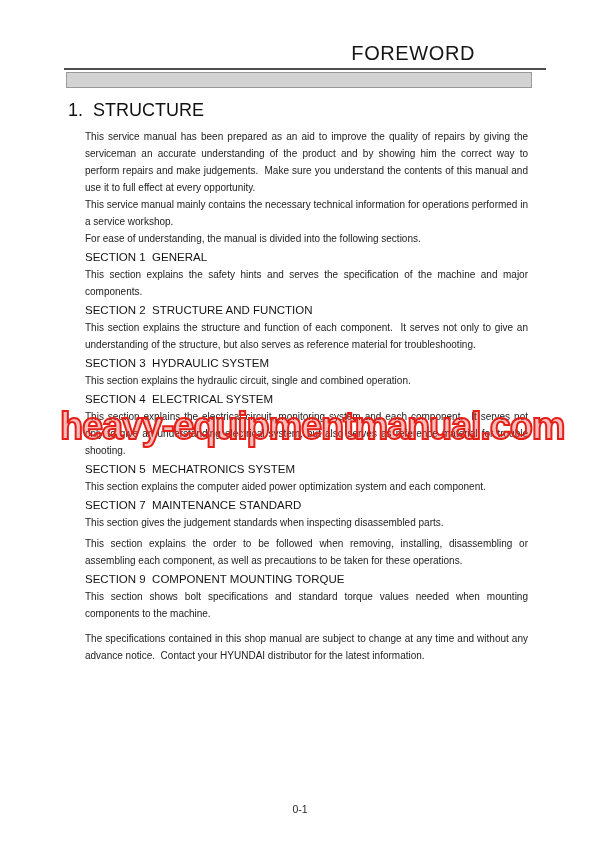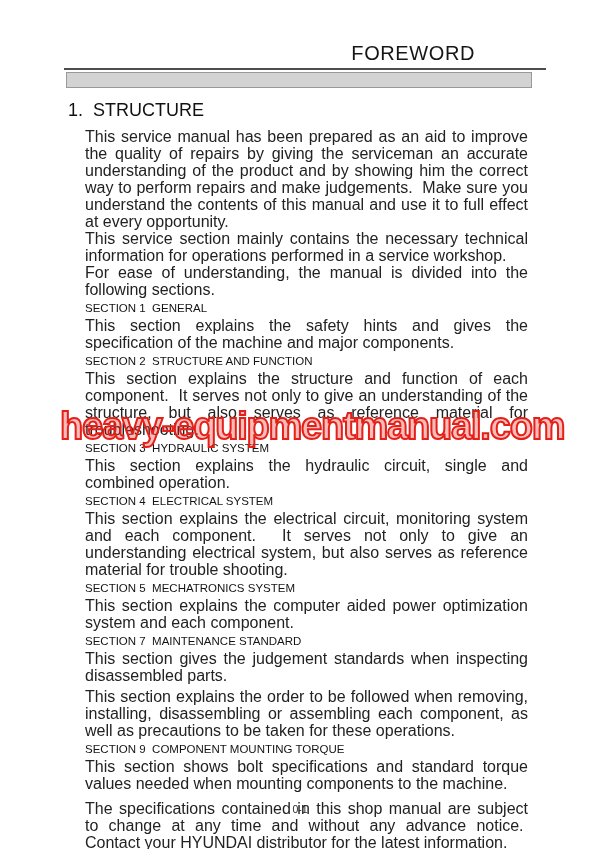--- a/index.html
+++ b/index.html
@@ -34,21 +34,21 @@
     position: absolute; top: 103px; left: 68px; width: 460px;
   }
   .structure-heading {
     margin: 0 0 11px 0;
     font-size: 18px; line-height: 14px; font-weight: 400;
     color: #111;
   }
   .body-col { margin-left: 17px; width: 443px; }
   .intro-p, .section p, .closing {
     margin: 0;
-    font-size: 16px; line-height: 17px;
+    font-size: 10px; line-height: 17px;
     text-align: justify;
     color: #222;
   }
   .section { margin-top: 4px; }
   .section h3 {
     margin: 0 0 2px 0;
     font-size: 11.5px; line-height: 13px; font-weight: 400;
     color: #141414;
     text-align: left;
   }
@@ -81,28 +81,28 @@
   <div class="header-rule"></div>
   <div class="header-bar"></div>
 
   <div class="content">
     <h2 class="structure-heading">1.&nbsp; STRUCTURE</h2>
 
     <div class="body-col">
       <div id="intro">
   <p class="intro-p">This service manual has been prepared as an aid to improve the quality of repairs by giving the serviceman an accurate understanding of the product and by showing him the correct way to perform repairs and make judgements.&nbsp; Make sure you understand the contents of this manual and use it to full effect at every opportunity.</p>
 
-  <p class="intro-p">This service section mainly contains the necessary technical information for operations performed in a service workshop.</p>
+  <p class="intro-p">This service manual mainly contains the necessary technical information for operations performed in a service workshop.</p>
 
   <p class="intro-p">For ease of understanding, the manual is divided into the following sections.</p>
 </div>
       <div id="sections">
   <div class="section">
     <h3>SECTION 1&nbsp; GENERAL</h3>
-    <p>This section explains the safety hints and gives the specification of the machine and major components.</p>
+    <p>This section explains the safety hints and serves the specification of the machine and major components.</p>
   </div>
 
   <div class="section">
     <h3>SECTION 2&nbsp; STRUCTURE AND FUNCTION</h3>
     <p>This section explains the structure and function of each component.&nbsp; It serves not only to give an understanding of the structure, but also serves as reference material for troubleshooting.</p>
   </div>
 
   <div class="section">
     <h3>SECTION 3&nbsp; HYDRAULIC SYSTEM</h3>
     <p>This section explains the hydraulic circuit, single and combined operation.</p>

